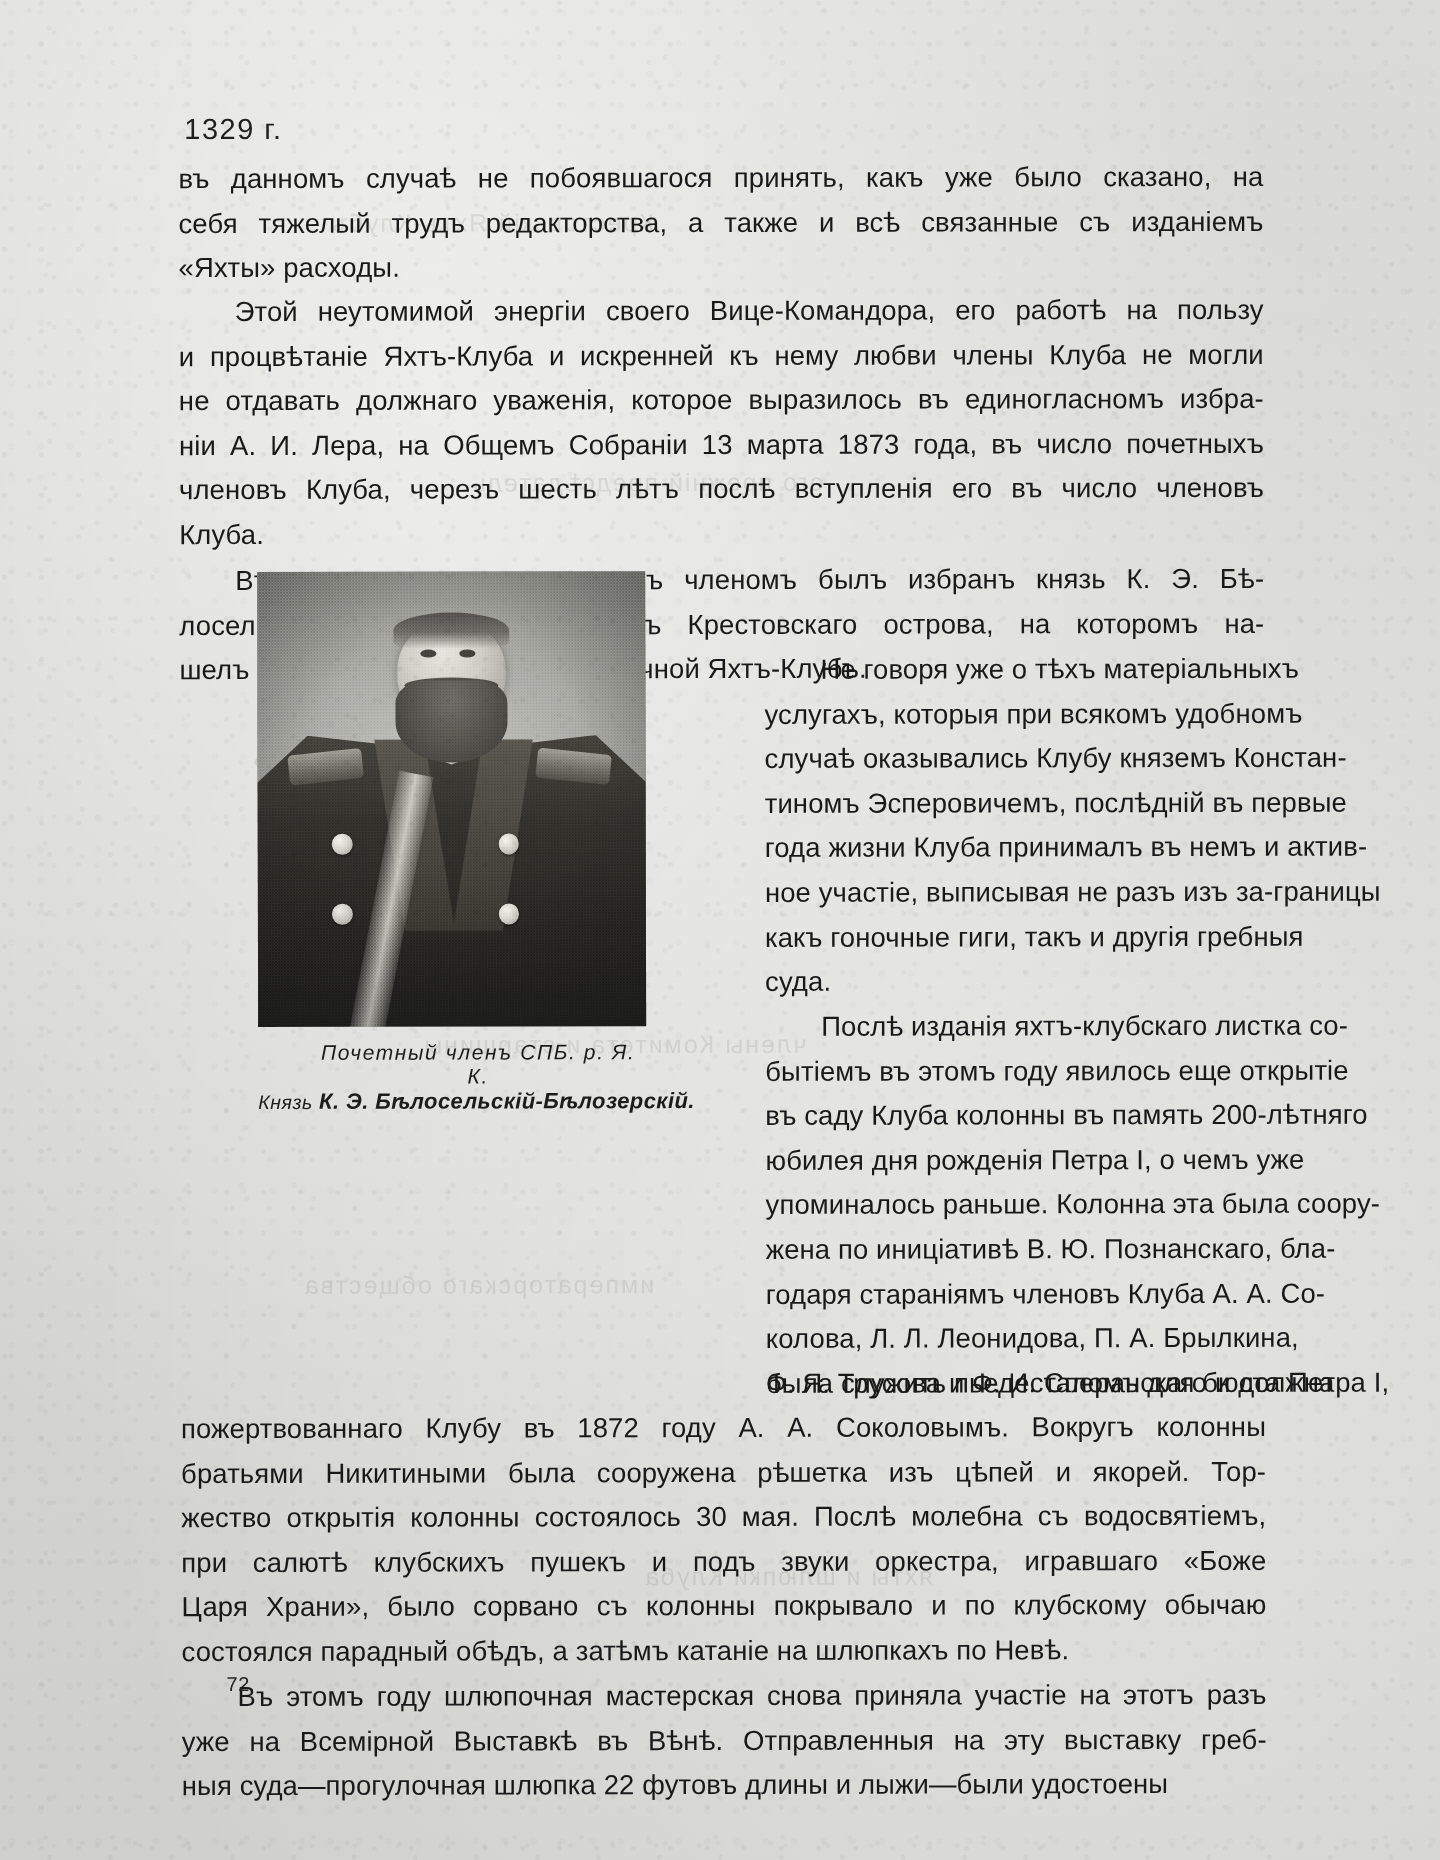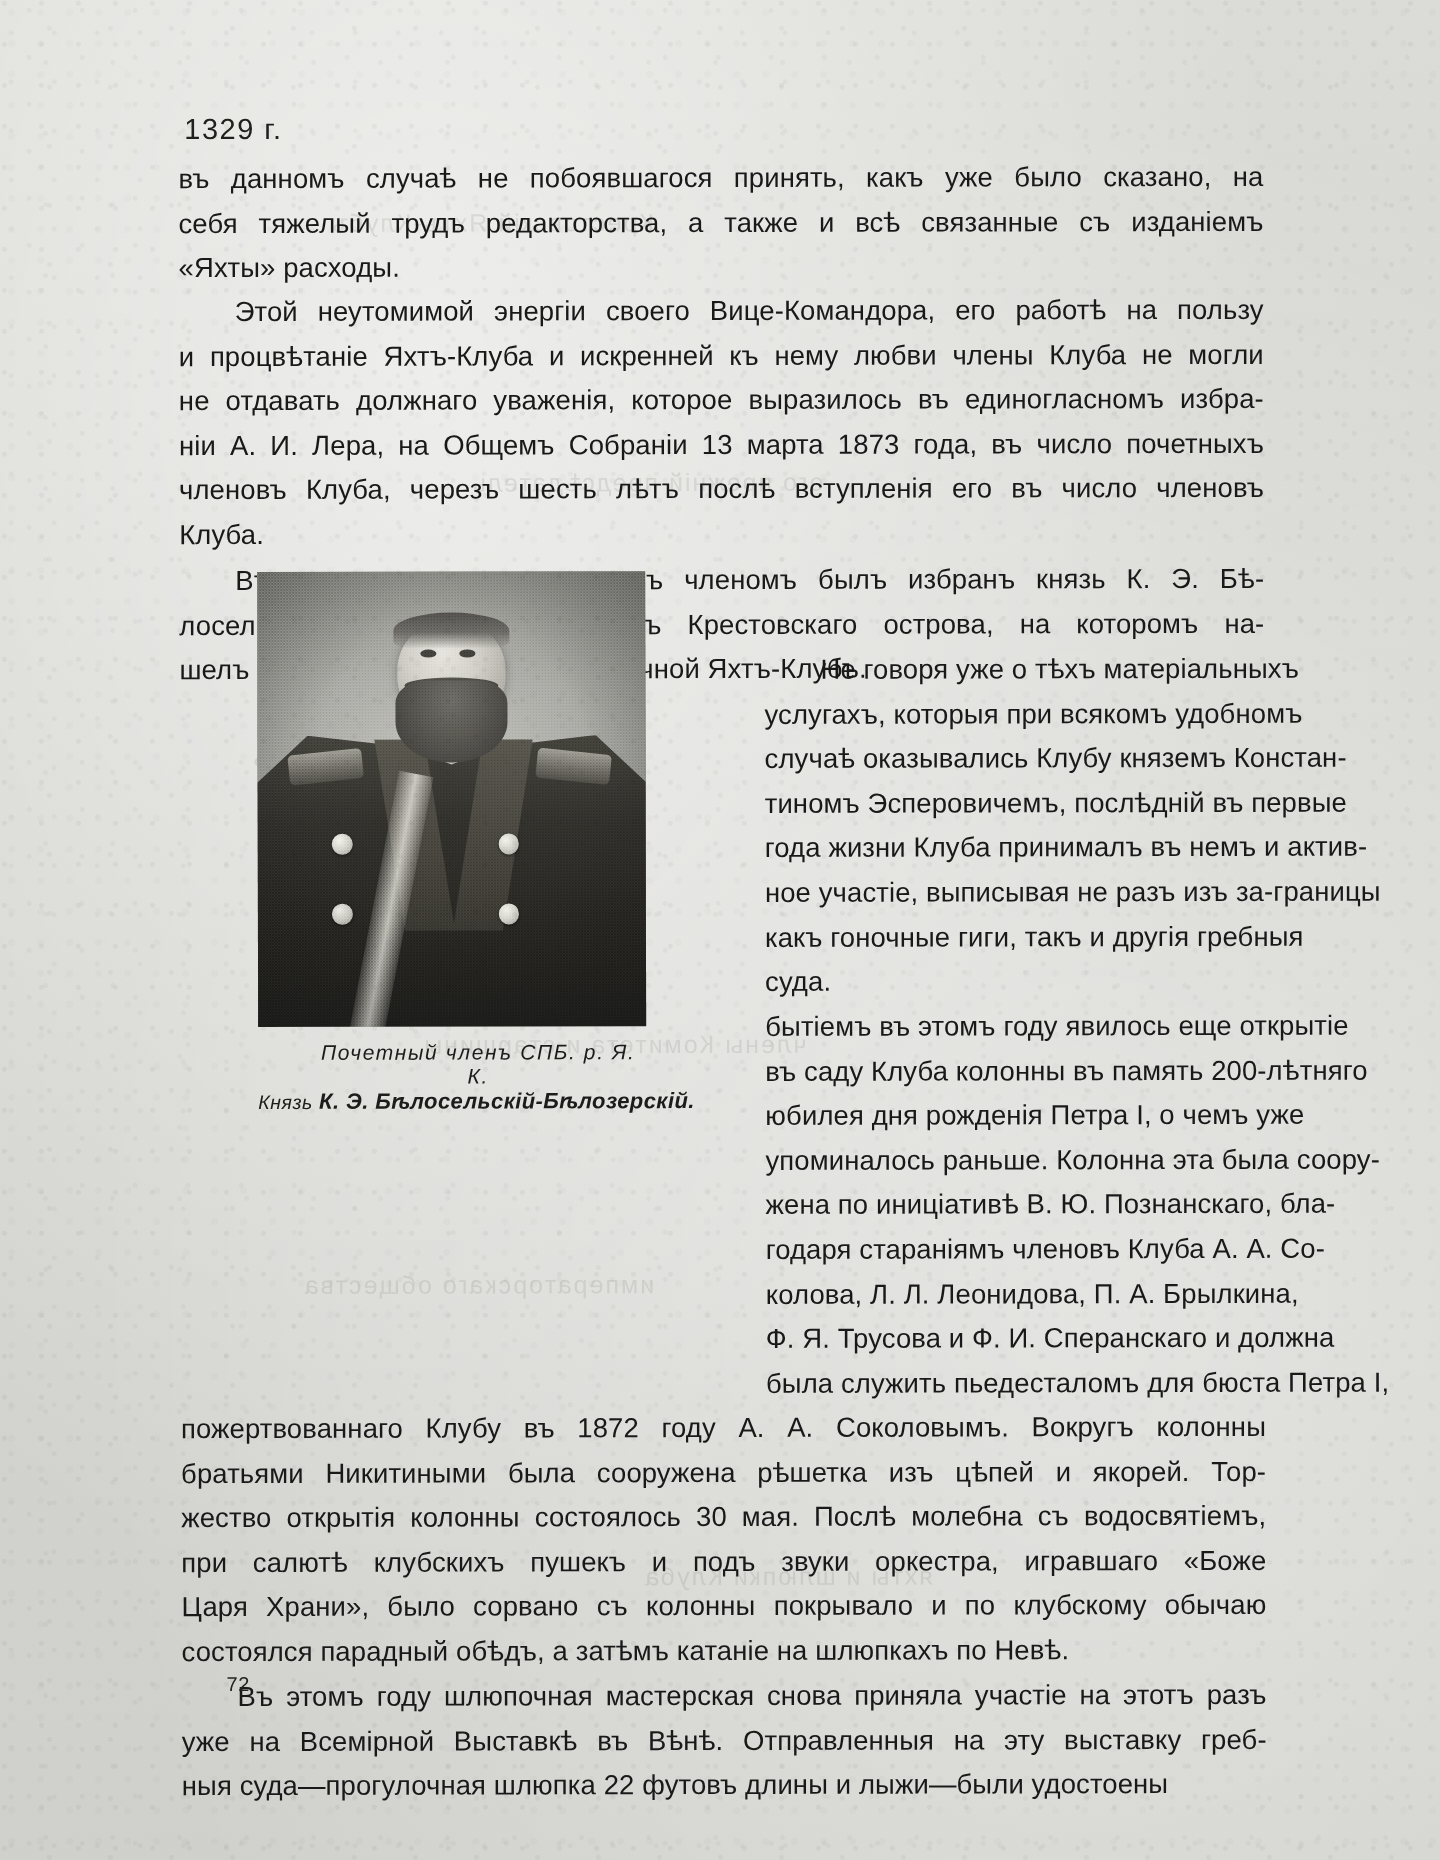--- a/index.html
+++ b/index.html
@@ -307,20 +307,21 @@
         <span class="ln">услугахъ,  которыя  при  всякомъ  удобномъ</span>
         <span class="ln">случаѣ оказывались Клубу княземъ Констан-</span>
         <span class="ln">тиномъ  Эсперовичемъ,  послѣдній  въ  первые</span>
         <span class="ln">года жизни Клуба принималъ въ немъ и актив-</span>
         <span class="ln">ное участіе, выписывая не разъ изъ за-границы</span>
         <span class="ln">какъ  гоночные  гиги,  такъ  и  другія  гребныя</span>
         <span class="ln last">суда.</span>
       </div>
 
       <div class="para col-right" id="p5" style="top:1005px;">
+        <span class="ln"><span class="indent"></span><span>Послѣ  изданія  яхтъ-клубскаго  листка  со-</span></span>
         <span class="ln">бытіемъ  въ  этомъ  году  явилось  еще  открытіе</span>
         <span class="ln">въ  саду Клуба колонны въ память 200-лѣтняго</span>
         <span class="ln">юбилея  дня  рожденія  Петра I,  о  чемъ  уже</span>
         <span class="ln">упоминалось раньше. Колонна эта была соору-</span>
         <span class="ln">жена  по  иниціативѣ  В.  Ю.  Познанскаго,  бла-</span>
         <span class="ln">годаря  стараніямъ  членовъ  Клуба  А.  А.  Со-</span>
         <span class="ln">колова,  Л.  Л.  Леонидова,  П.  А.  Брылкина,</span>
         <span class="ln">Ф.  Я.  Трусова и Ф.  И.  Сперанскаго и должна</span>
       </div>
 

